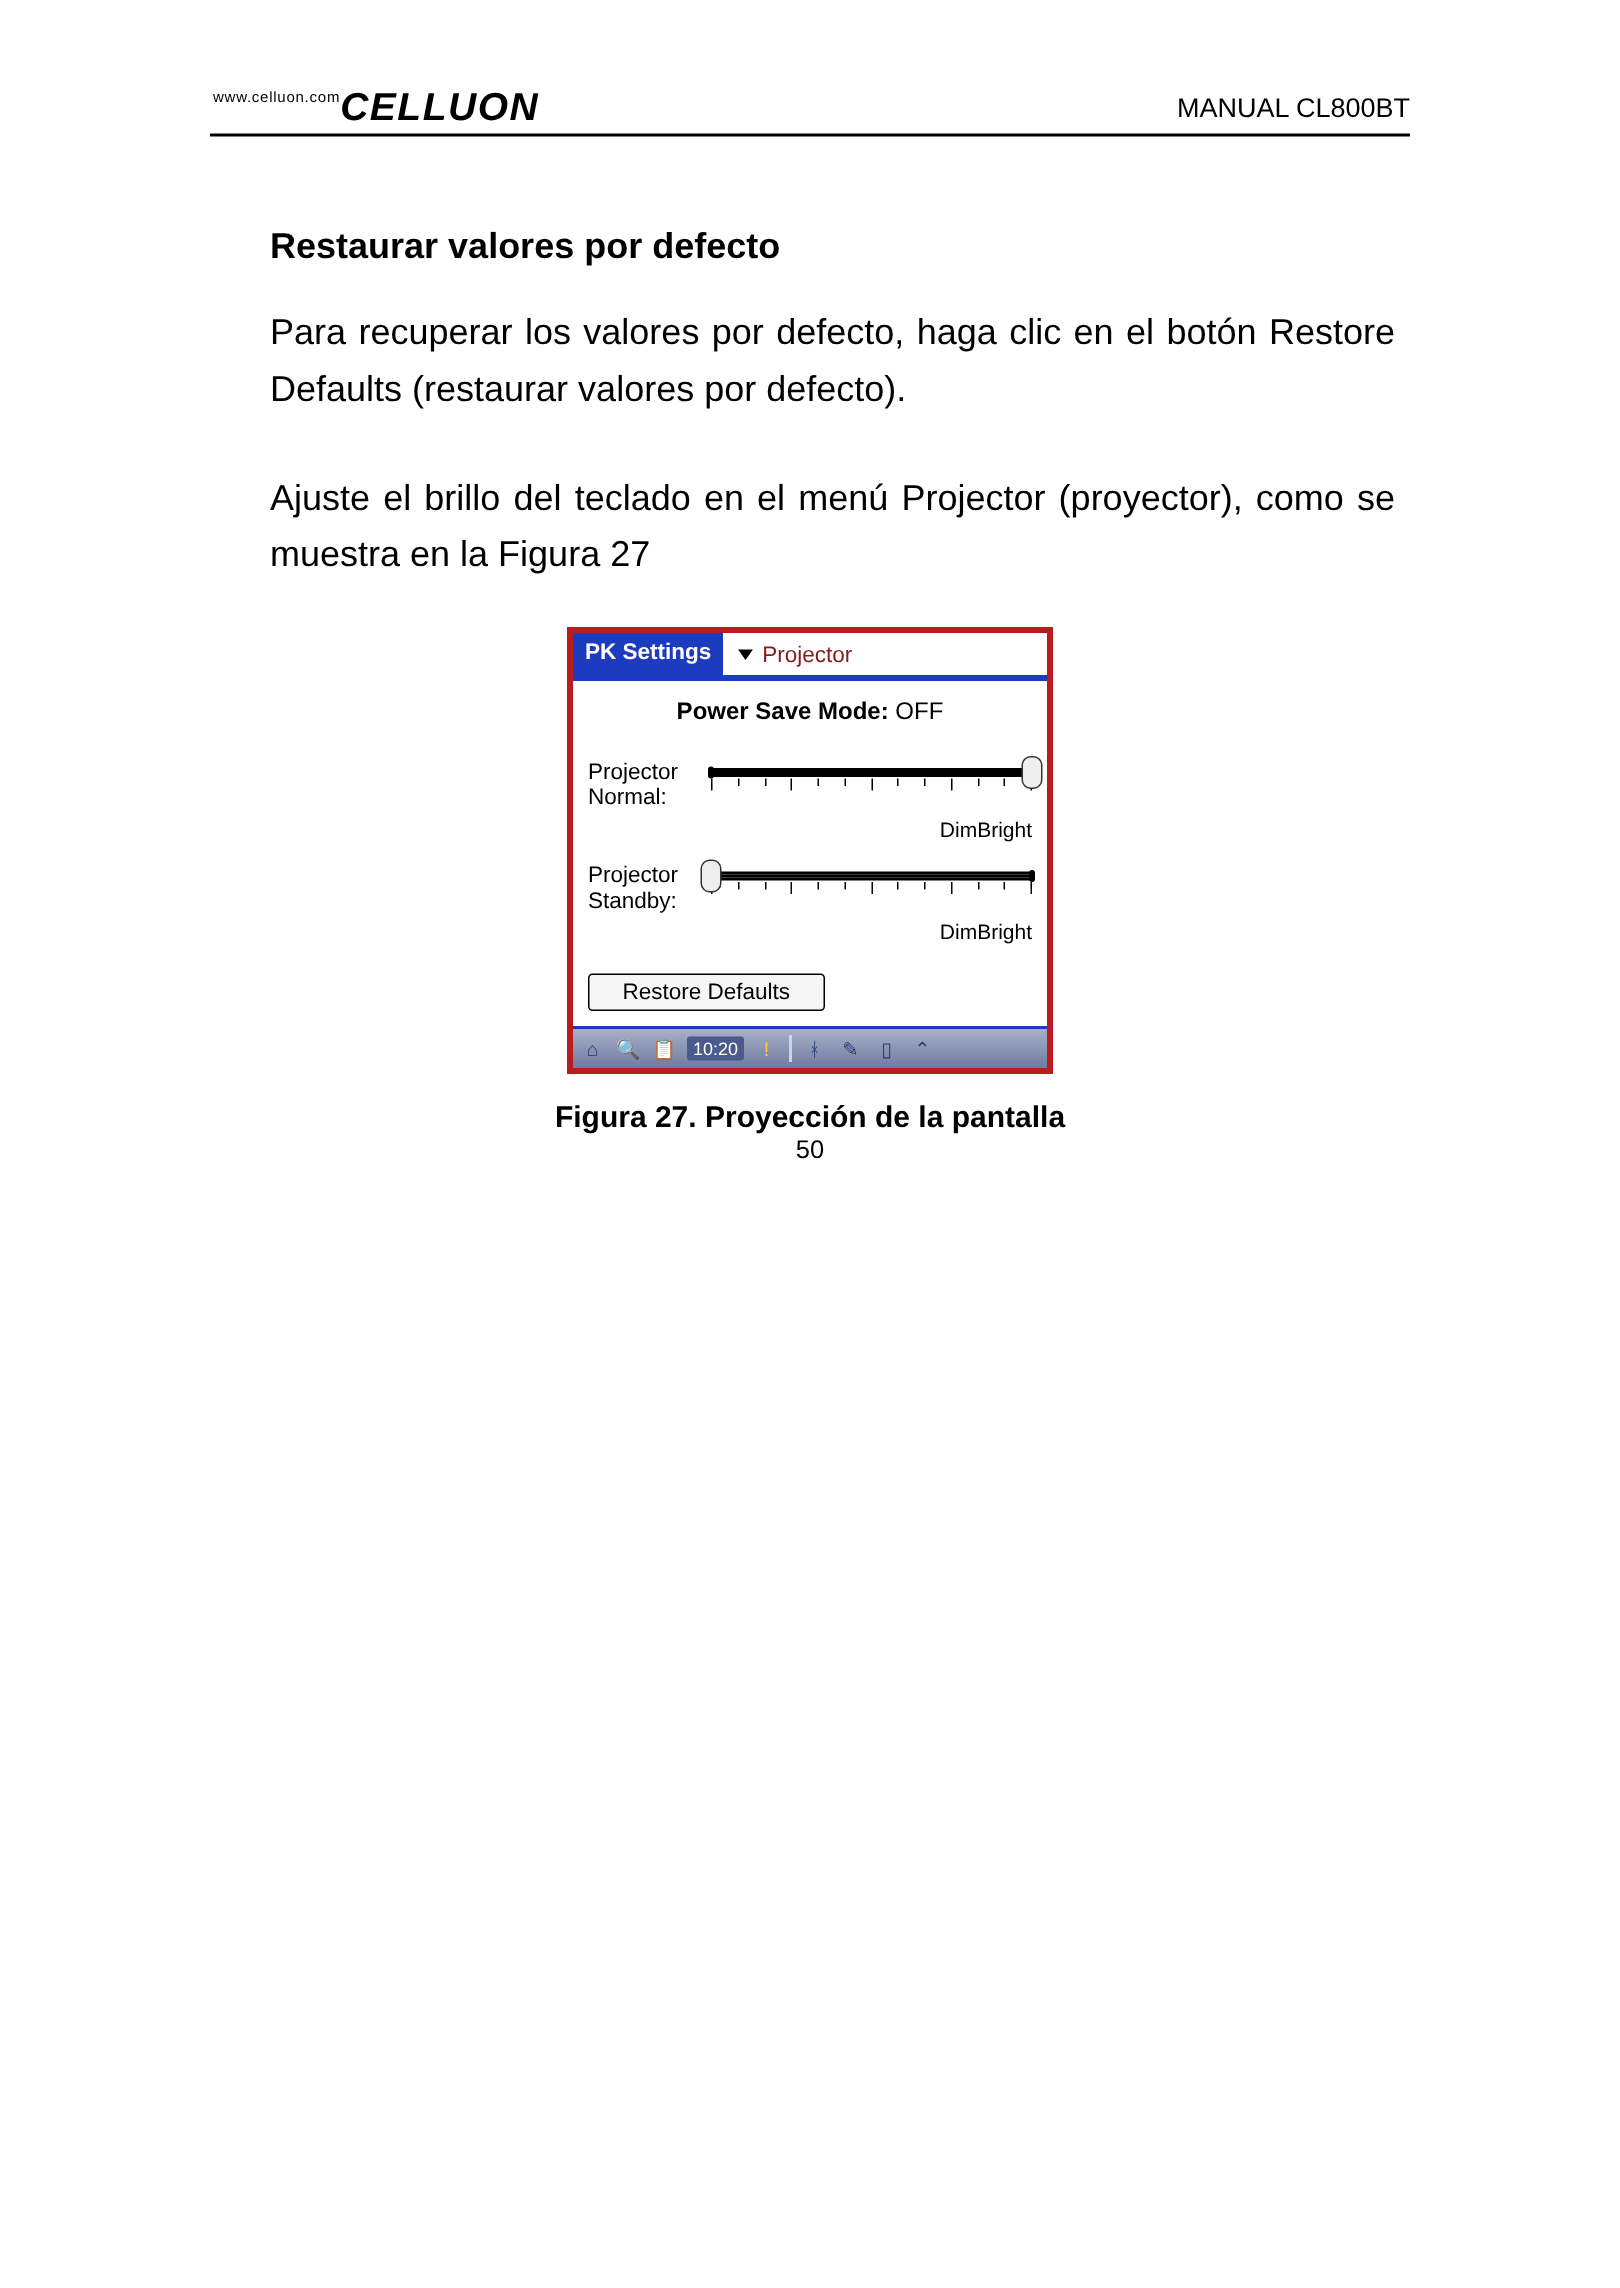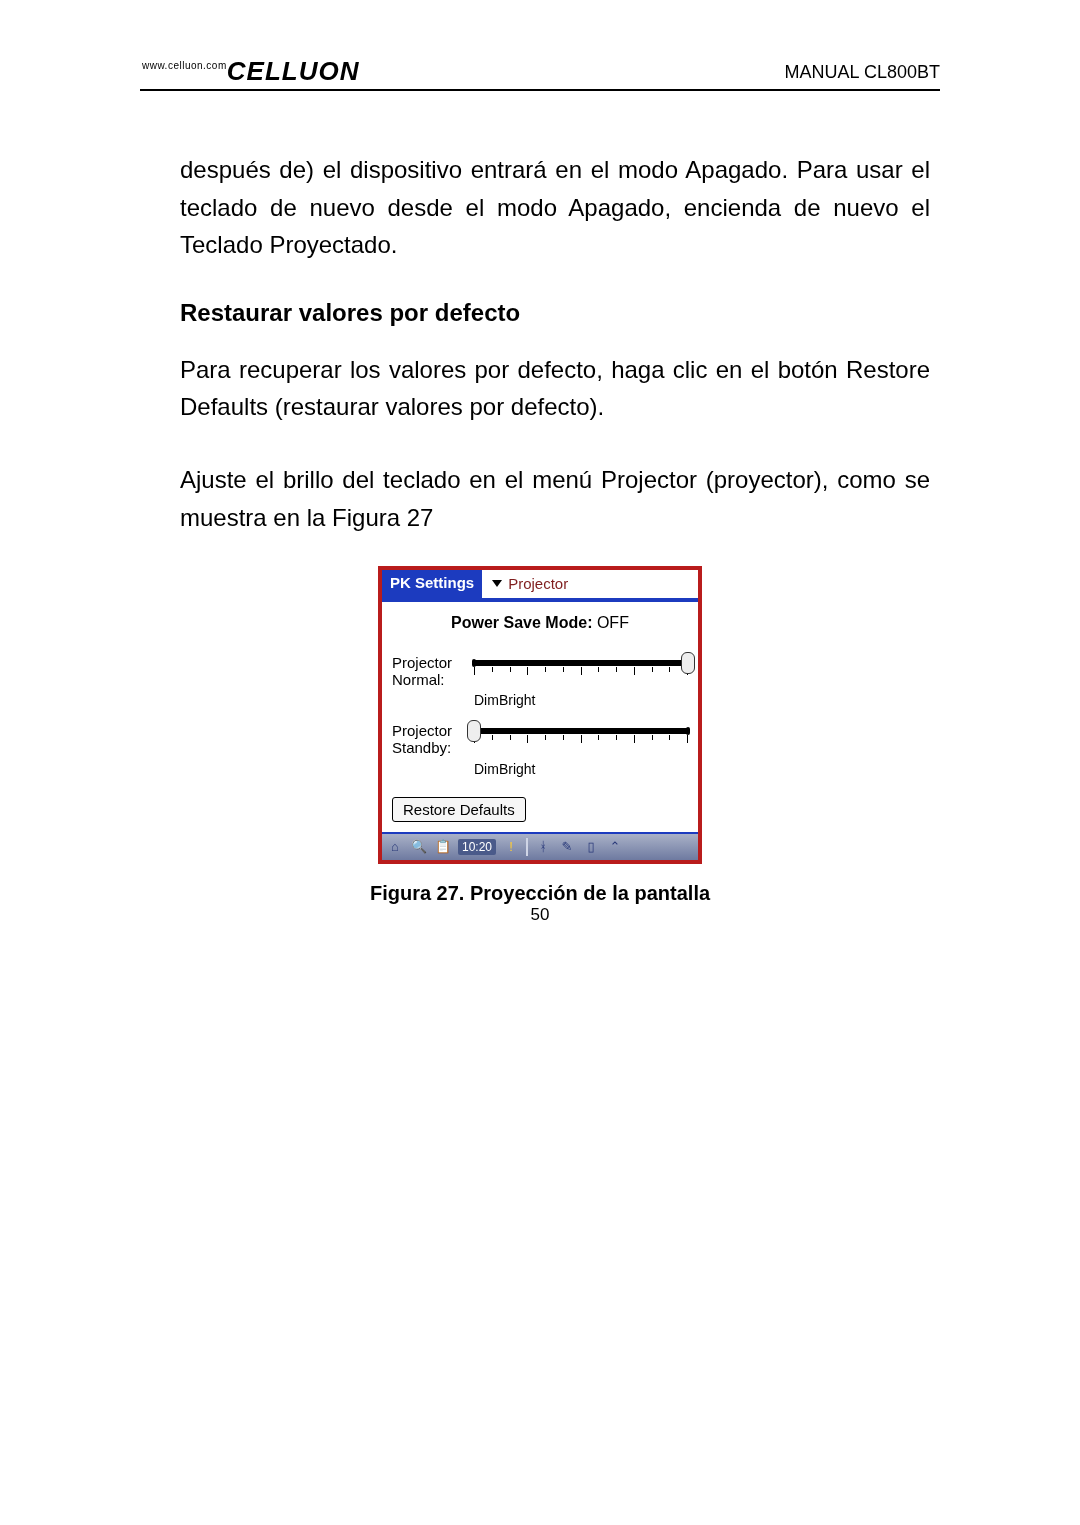--- a/index.html
+++ b/index.html
@@ -143,28 +143,28 @@
   .ticks span{
     width:1px; height:5px; background:#000;
   }
   .ticks span:nth-child(3n+1){ height:8px; }
   .thumb {
     position:absolute; top:-6px; width:12px; height:20px;
     background:#eee; border:1px solid #333; border-radius:6px;
     transform: translateX(-50%);
   }
   .range-labels{
-    display:flex; justify-content:flex-start;
+    display:flex; justify-content:flex-end;
     font-size:14px; margin:2px 0 14px 82px;
   }
 
   .restore-btn{
     display:inline-block;
     font-size:15px;
-    padding:3px 10px;
+    padding:3px 22px;
     border:1px solid #000;
     border-radius:3px;
     background:#f6f6f6;
     margin-top:6px;
   }
 
   .taskbar{
     height:26px;
     background: linear-gradient(#a9b1c7, #6e7aa0);
     border-top:2px solid #1c3bbf;
@@ -202,21 +202,20 @@
   <div class="header">
     <div class="logo">
       <span class="logo-url">www.celluon.com</span>
       <span class="logo-word">CELLUON</span>
     </div>
     <span class="manual-id">MANUAL CL800BT</span>
   </div>
 
   <div class="body-text">
 
-    <p class="para">después de) el dispositivo entrará en el modo Apagado. Para usar el teclado de nuevo desde el modo Apagado, encienda de nuevo el Teclado Proyectado.</p>
 
     <div class="subhead">Restaurar valores por defecto</div>
     <p class="para">Para recuperar los valores por defecto, haga clic en el botón Restore Defaults (restaurar valores por defecto).</p>
 
     <p class="para" style="margin-bottom:10px">Ajuste el brillo del teclado en el menú Projector (proyector), como se muestra en la Figura 27</p>
 
   </div>
 
   <div class="device">
 

